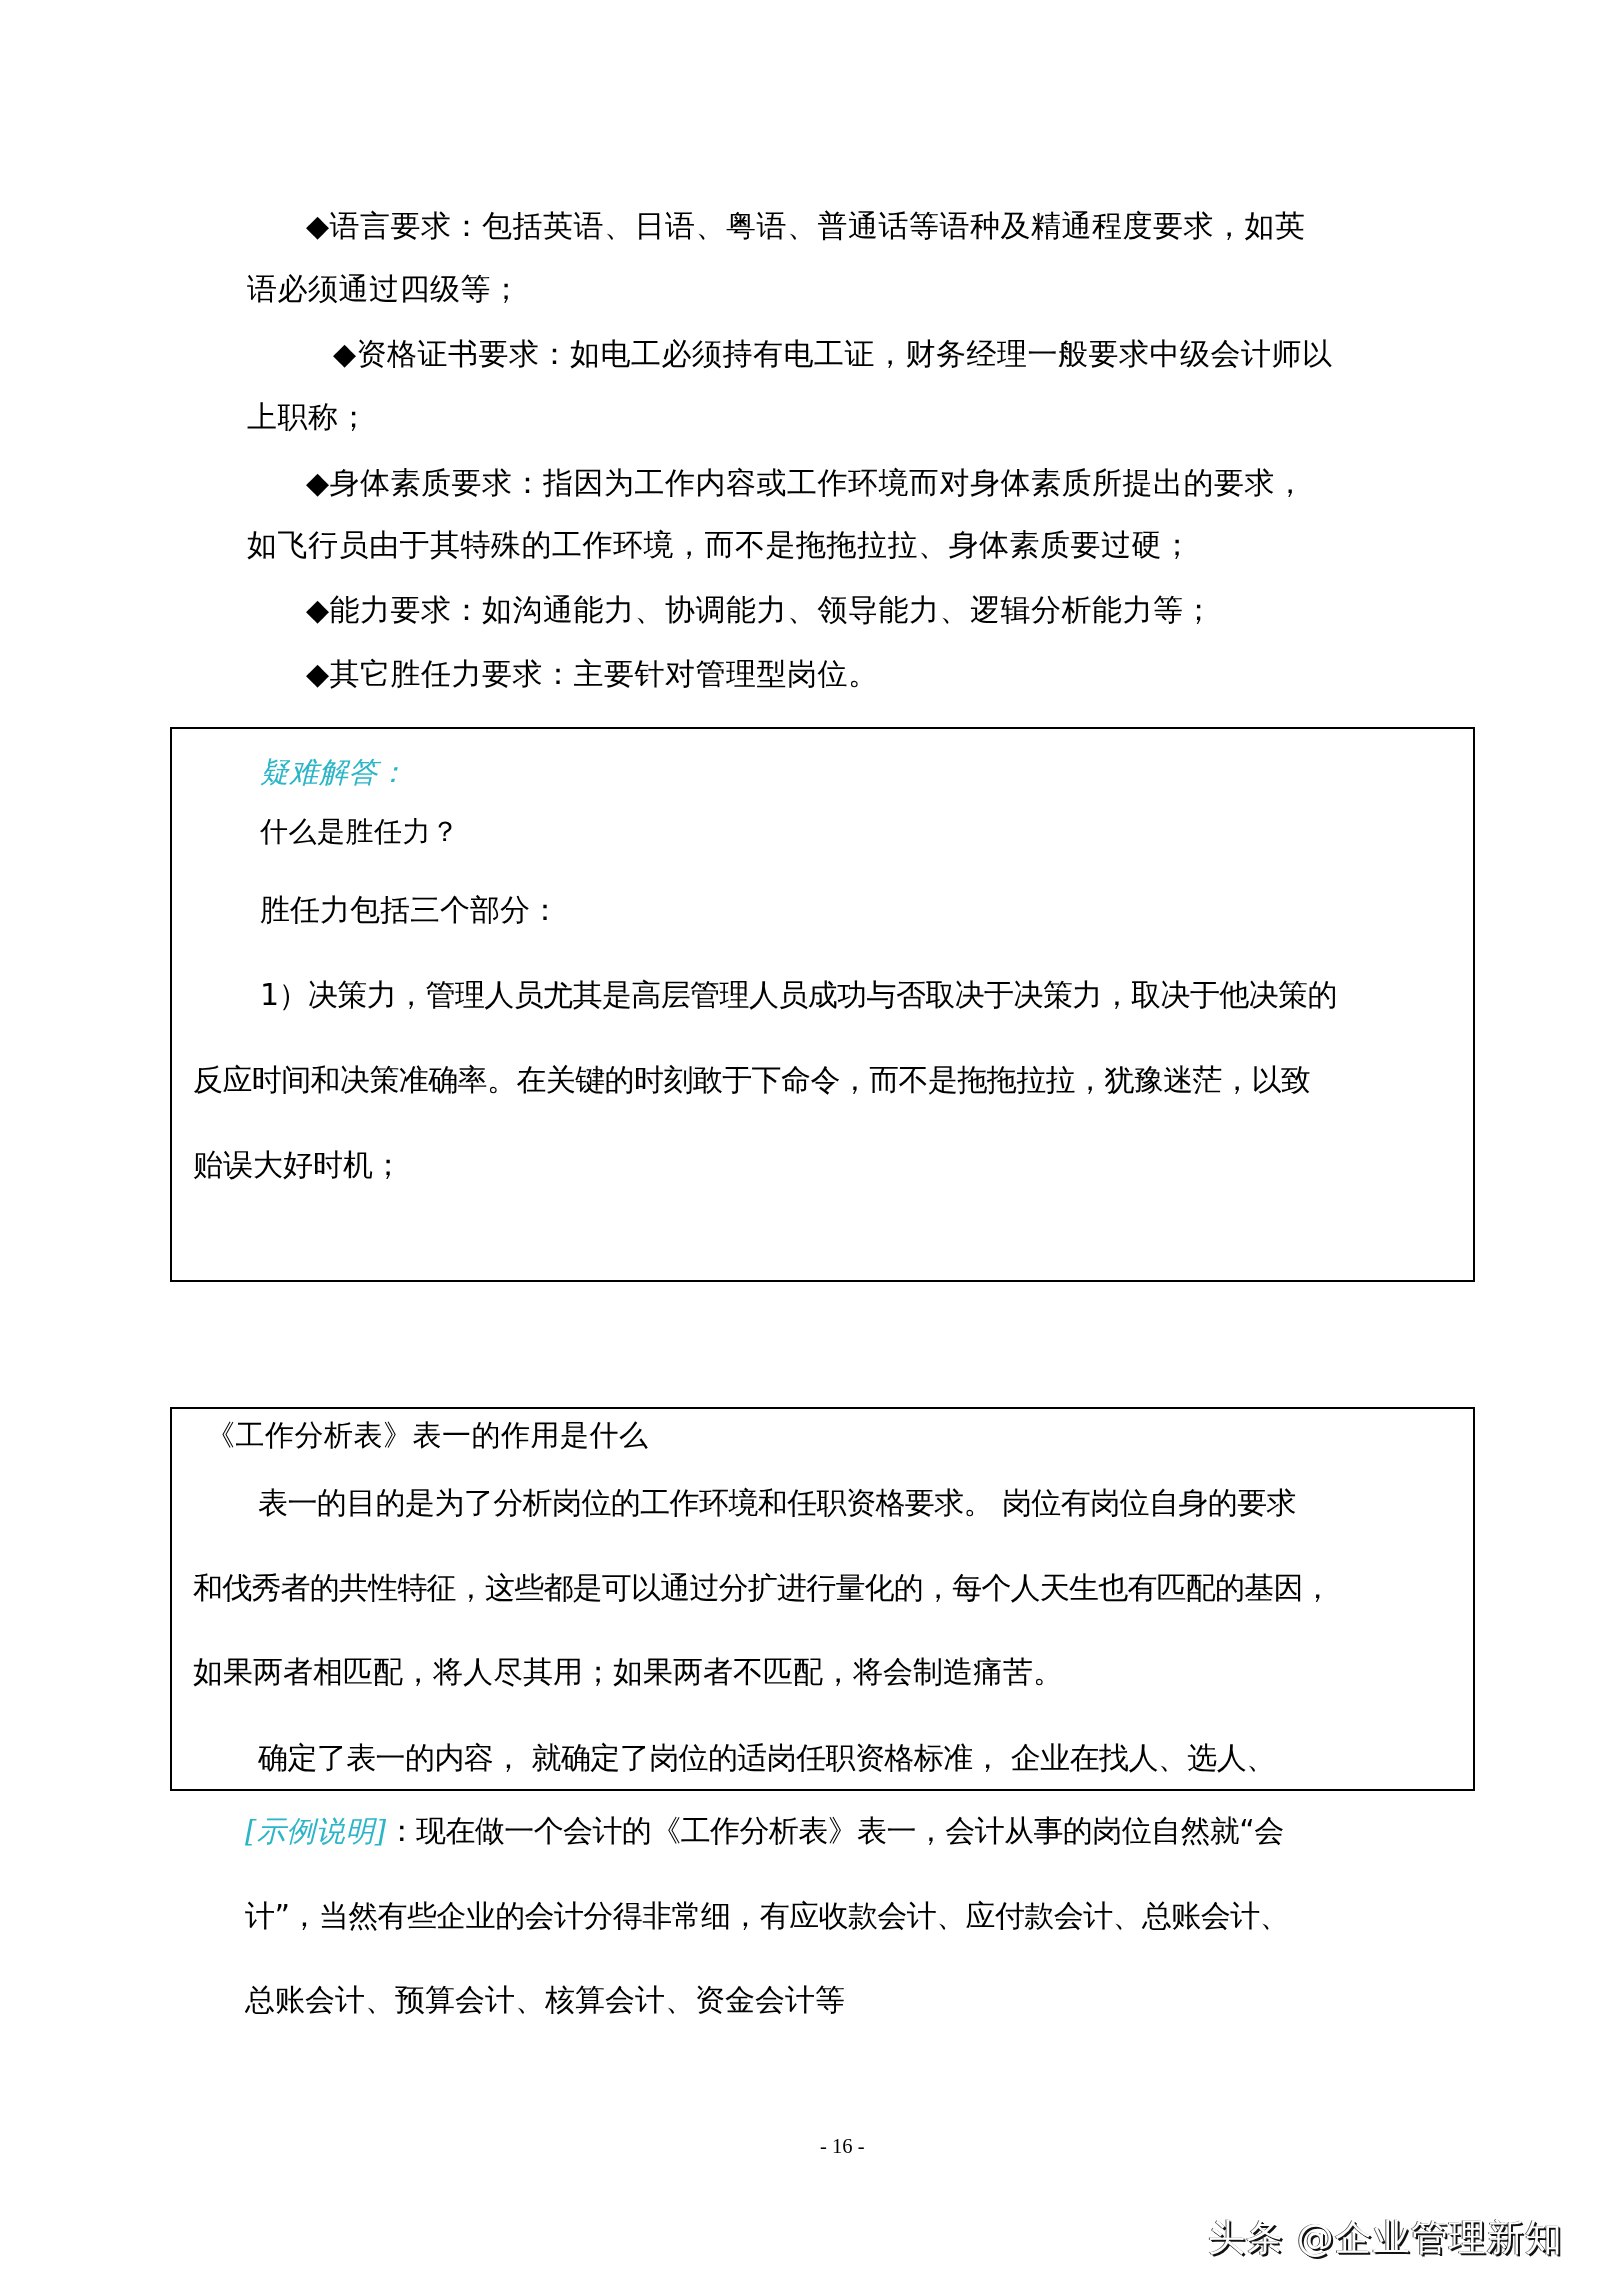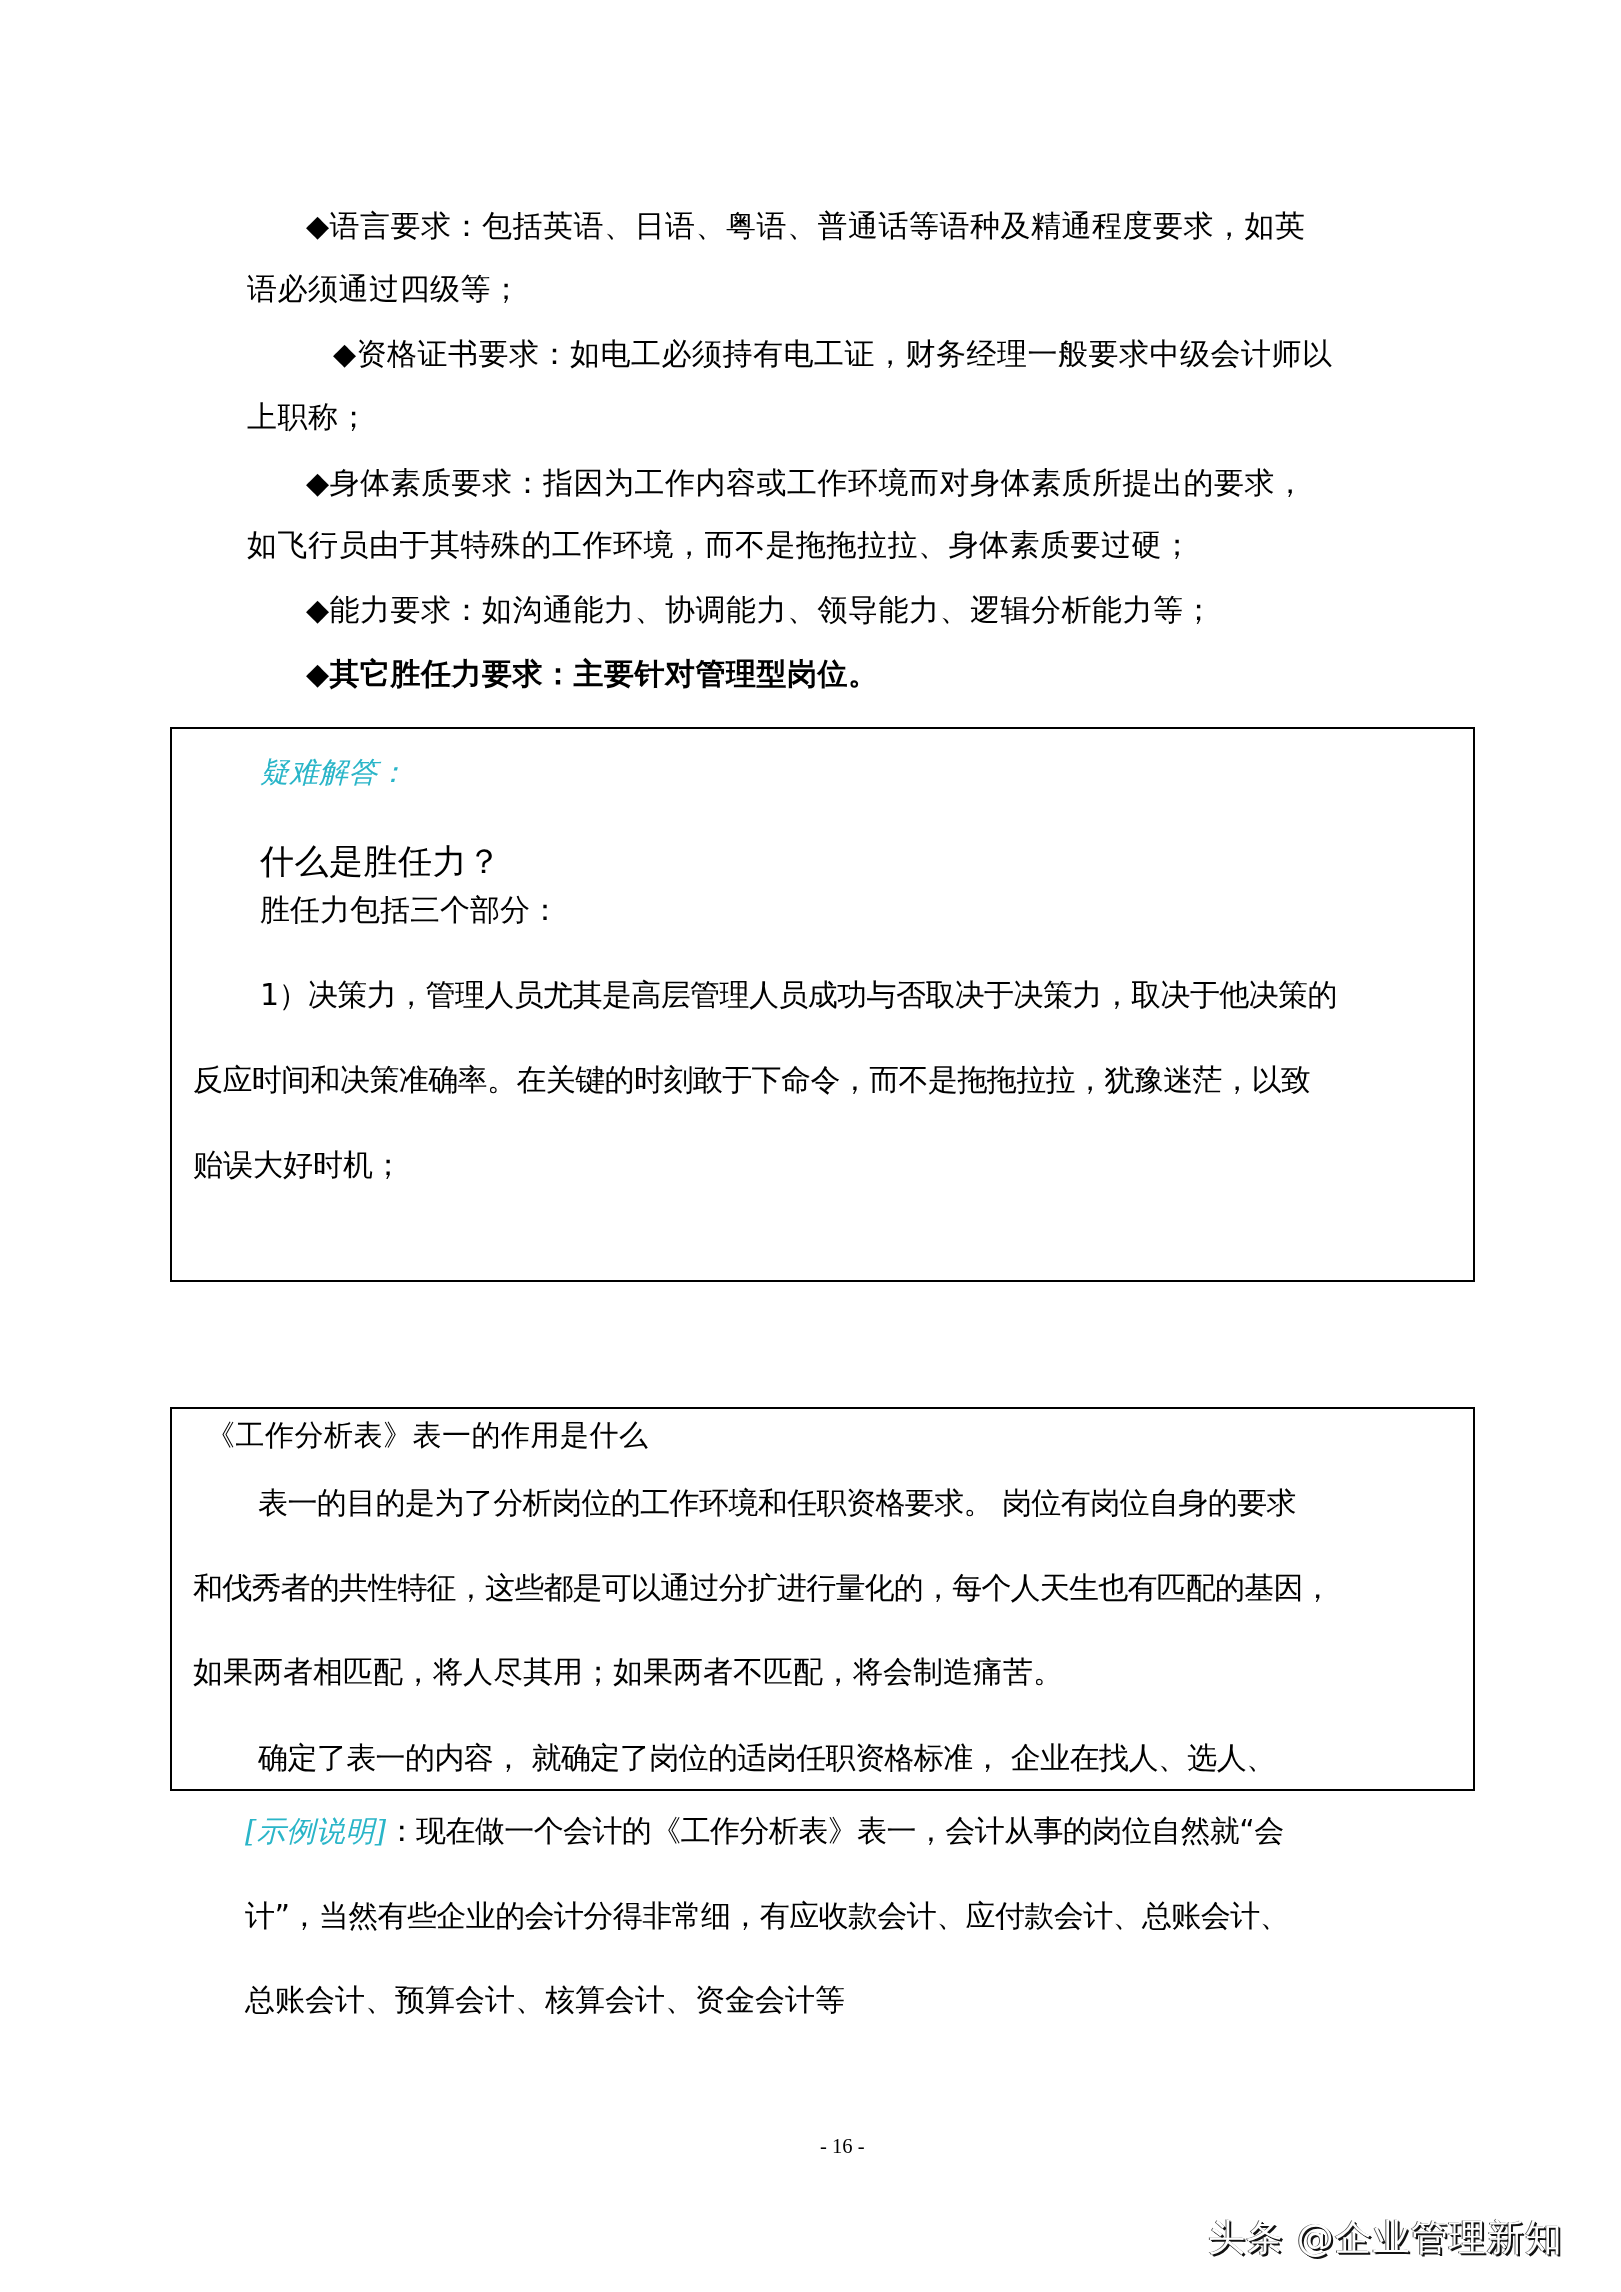--- a/index.html
+++ b/index.html
@@ -33,28 +33,28 @@
 
     <div class="line serif" style="left:306px; top:468px;">
       <span class="diamond">◆</span><span>身体素质要求：指因为工作内容或工作环境而对身体素质所提出的要求，</span>
     </div>
     <div class="line serif" style="left:247px; top:530px;">如飞行员由于其特殊的工作环境，而不是拖拖拉拉、身体素质要过硬；</div>
 
     <div class="line serif" style="left:306px; top:595px;">
       <span class="diamond">◆</span><span>能力要求：如沟通能力、协调能力、领导能力、逻辑分析能力等；</span>
     </div>
 
-    <div class="line serif" style="left:306px; top:659px;font-weight:bold;">
+    <div class="line serif" style="left:306px; top:659px;">
       <span class="diamond">◆</span><span>其它胜任力要求：主要针对管理型岗位。</span>
     </div>
   </div>
 
   <div class="box" style="left:170px; top:727px; width:1305px; height:555px;"></div>
   <div class="line serif cyan" style="left:260px; top:758px; font-size:29px;">疑难解答：</div>
-  <div class="line serif" style="left:260px; top:844px; font-size:34px;">什么是胜任力？</div>
+  <div class="line serif" style="left:260px; top:818px; font-size:28px;">什么是胜任力？</div>
   <div class="line sans" style="left:260px; top:895px;">胜任力包括三个部分：</div>
   <div class="line sans" style="left:260px; top:980px; letter-spacing:-0.6px;">1）决策力，管理人员尤其是高层管理人员成功与否取决于决策力，取决于他决策的</div>
   <div class="line sans" style="left:193px; top:1065px; letter-spacing:-0.6px;">反应时间和决策准确率。在关键的时刻敢于下命令，而不是拖拖拉拉，犹豫迷茫，以致</div>
   <div class="line sans" style="left:193px; top:1150px;">贻误大好时机；</div>
 
   <div class="box" style="left:170px; top:1407px; width:1305px; height:384px;"></div>
   <div class="line serif" style="left:206px; top:1421px; font-size:29px;">《工作分析表》表一的作用是什么</div>
   <div class="line sans" style="left:258px; top:1488px; letter-spacing:-0.6px;">表一的目的是为了分析岗位的工作环境和任职资格要求。   岗位有岗位自身的要求</div>
   <div class="line sans" style="left:193px; top:1573px; letter-spacing:-0.8px;">和伐秀者的共性特征，这些都是可以通过分扩进行量化的，每个人天生也有匹配的基因，</div>
   <div class="line sans" style="left:193px; top:1657px;">如果两者相匹配，将人尽其用；如果两者不匹配，将会制造痛苦。</div>

